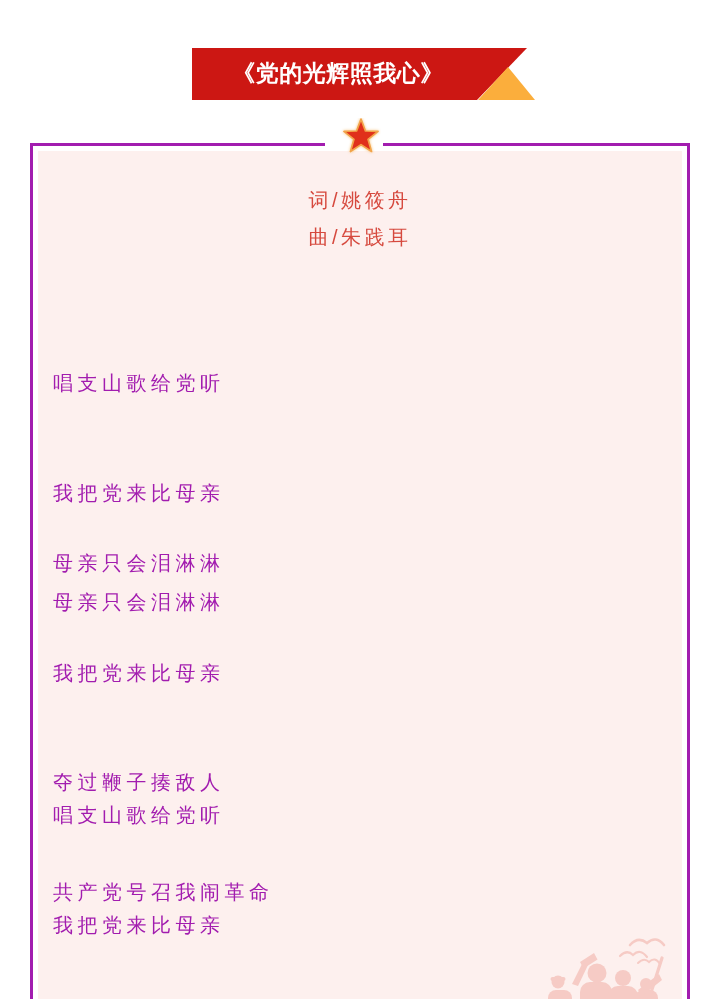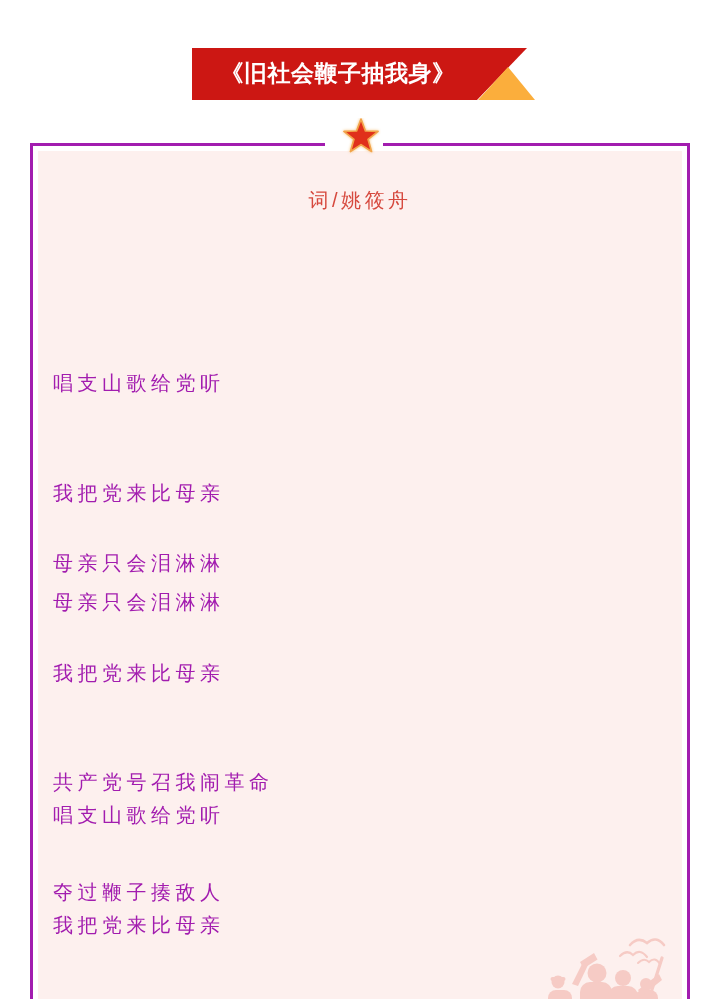--- a/index.html
+++ b/index.html
@@ -43,46 +43,47 @@
   .watermark{position:absolute;right:0;bottom:3px;width:140px;height:90px;}
 </style>
 </head>
 <body>
 
 <div class="ribbon">
   <svg width="344" height="53" viewBox="0 0 344 53" aria-hidden="true">
     <polygon points="0,1 335,1 285,53 0,53" fill="#cc1713"></polygon>
     <polygon points="316,20 343,53 286,53" fill="#fbae3c"></polygon>
   </svg>
-  <div class="ribbon-title">《旧社会鞭子抽我身》</div>
+  <div class="ribbon-title">《党的光辉照我心》</div>
 </div>
 
 <div class="star-gap"></div>
 <svg class="star-icon" viewBox="0 0 38 36" aria-hidden="true">
   <polygon points="19,1 23.2,12.3 35.2,12.7 25.7,20.2 29,31.8 19,25.2 9,31.8 12.3,20.2 2.8,12.7 14.8,12.3" fill="#e0301b" stroke="#f2a44a" stroke-width="1.6" stroke-linejoin="round" style="filter:drop-shadow(0 0 1.5px #f6c27a);"></polygon>
 </svg>
 
 <div class="frame">
   <div class="panel">
 
     <div class="credits">
       <div>词/姚筱舟</div>
+      <div>曲/朱践耳</div>
     </div>
 
     <div class="stanza stanza-1">
       <div>唱支山歌给党听</div>
       <div>我把党来比母亲</div>
       <div>母亲只会泪淋淋</div>
     </div>
 
     <div class="stanza stanza-2">
       <div>母亲只会泪淋淋</div>
       <div>我把党来比母亲</div>
+      <div>夺过鞭子揍敌人</div>
       <div>共产党号召我闹革命</div>
-      <div>夺过鞭子揍敌人</div>
       
       
     </div>
 
     <div class="stanza stanza-3">
       <div>唱支山歌给党听</div>
       <div>我把党来比母亲</div>
       
       
       

